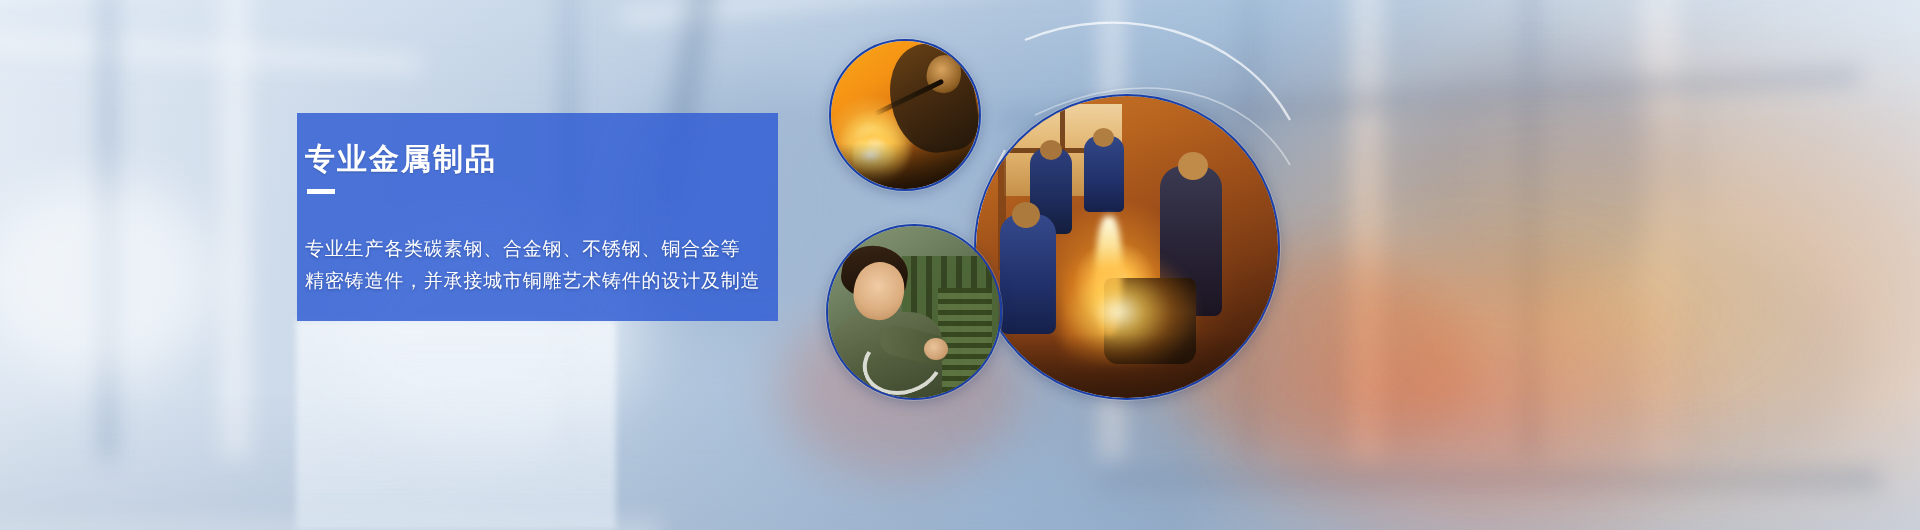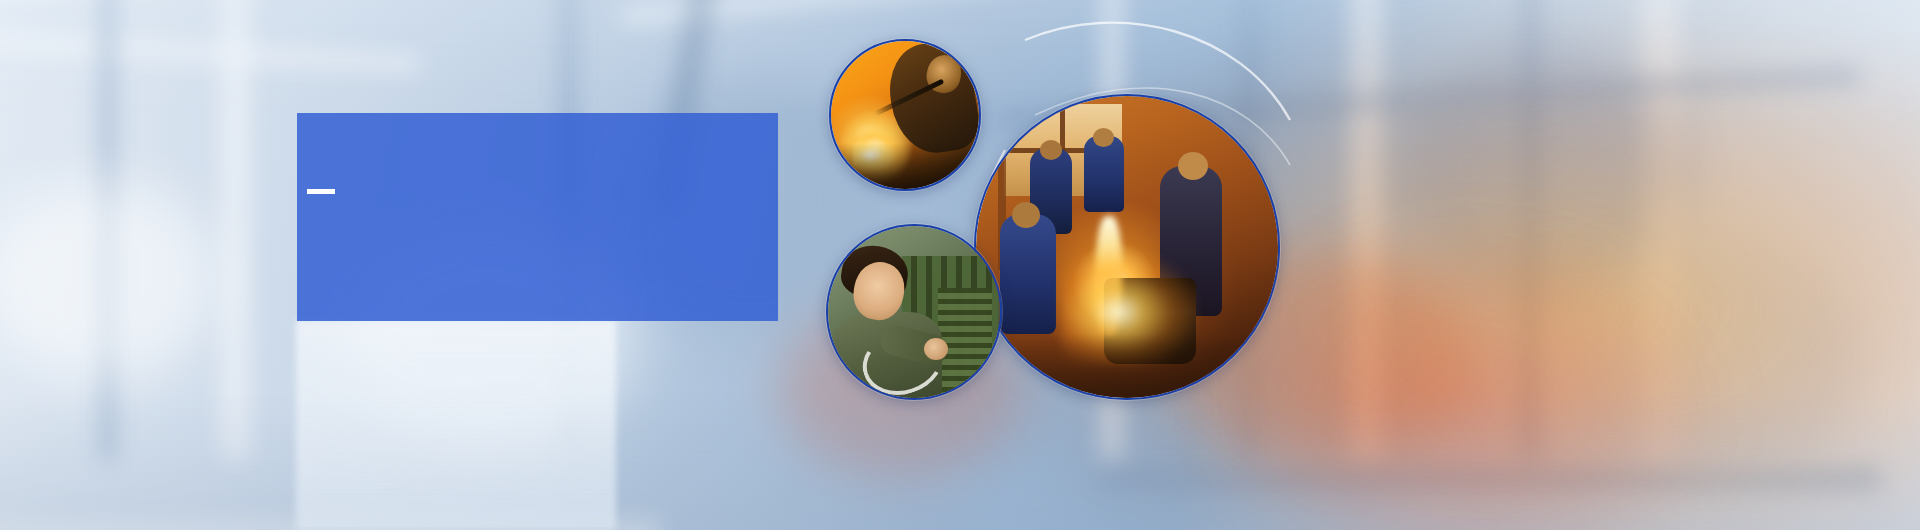--- a/index.html
+++ b/index.html
@@ -269,21 +269,26 @@
     <div class="bg-warm"></div>
     <div class="bg-warm2"></div>
     <div class="bg-vign"></div>
   </div>
 
   <div class="white-card"></div>
 
   <div class="blue-panel"></div>
 
   <div class="panel-content">
+    <div class="title">专业金属制品</div>
     <div class="rule"></div>
+    <div class="desc">
+      <span class="desc-line">专业生产各类碳素钢、合金钢、不锈钢、铜合金等</span>
+      <span class="desc-line">精密铸造件，并承接城市铜雕艺术铸件的设计及制造</span>
+    </div>
   </div>
 
   <svg class="arcs" viewBox="0 0 640 460">
     <path d="M185,150 C150,215 150,255 168,300" stroke="rgba(255,255,255,.75)" stroke-width="2.2" fill="none"></path>
     <path d="M205,40 C300,0 420,30 470,120" stroke="rgba(255,255,255,.70)" stroke-width="2.4" fill="none"></path>
     <path d="M215,115 C330,60 430,95 470,165" stroke="rgba(255,255,255,.45)" stroke-width="1.6" fill="none"></path>
   </svg>
 
   <div class="circ c1">
     <div class="inner">

